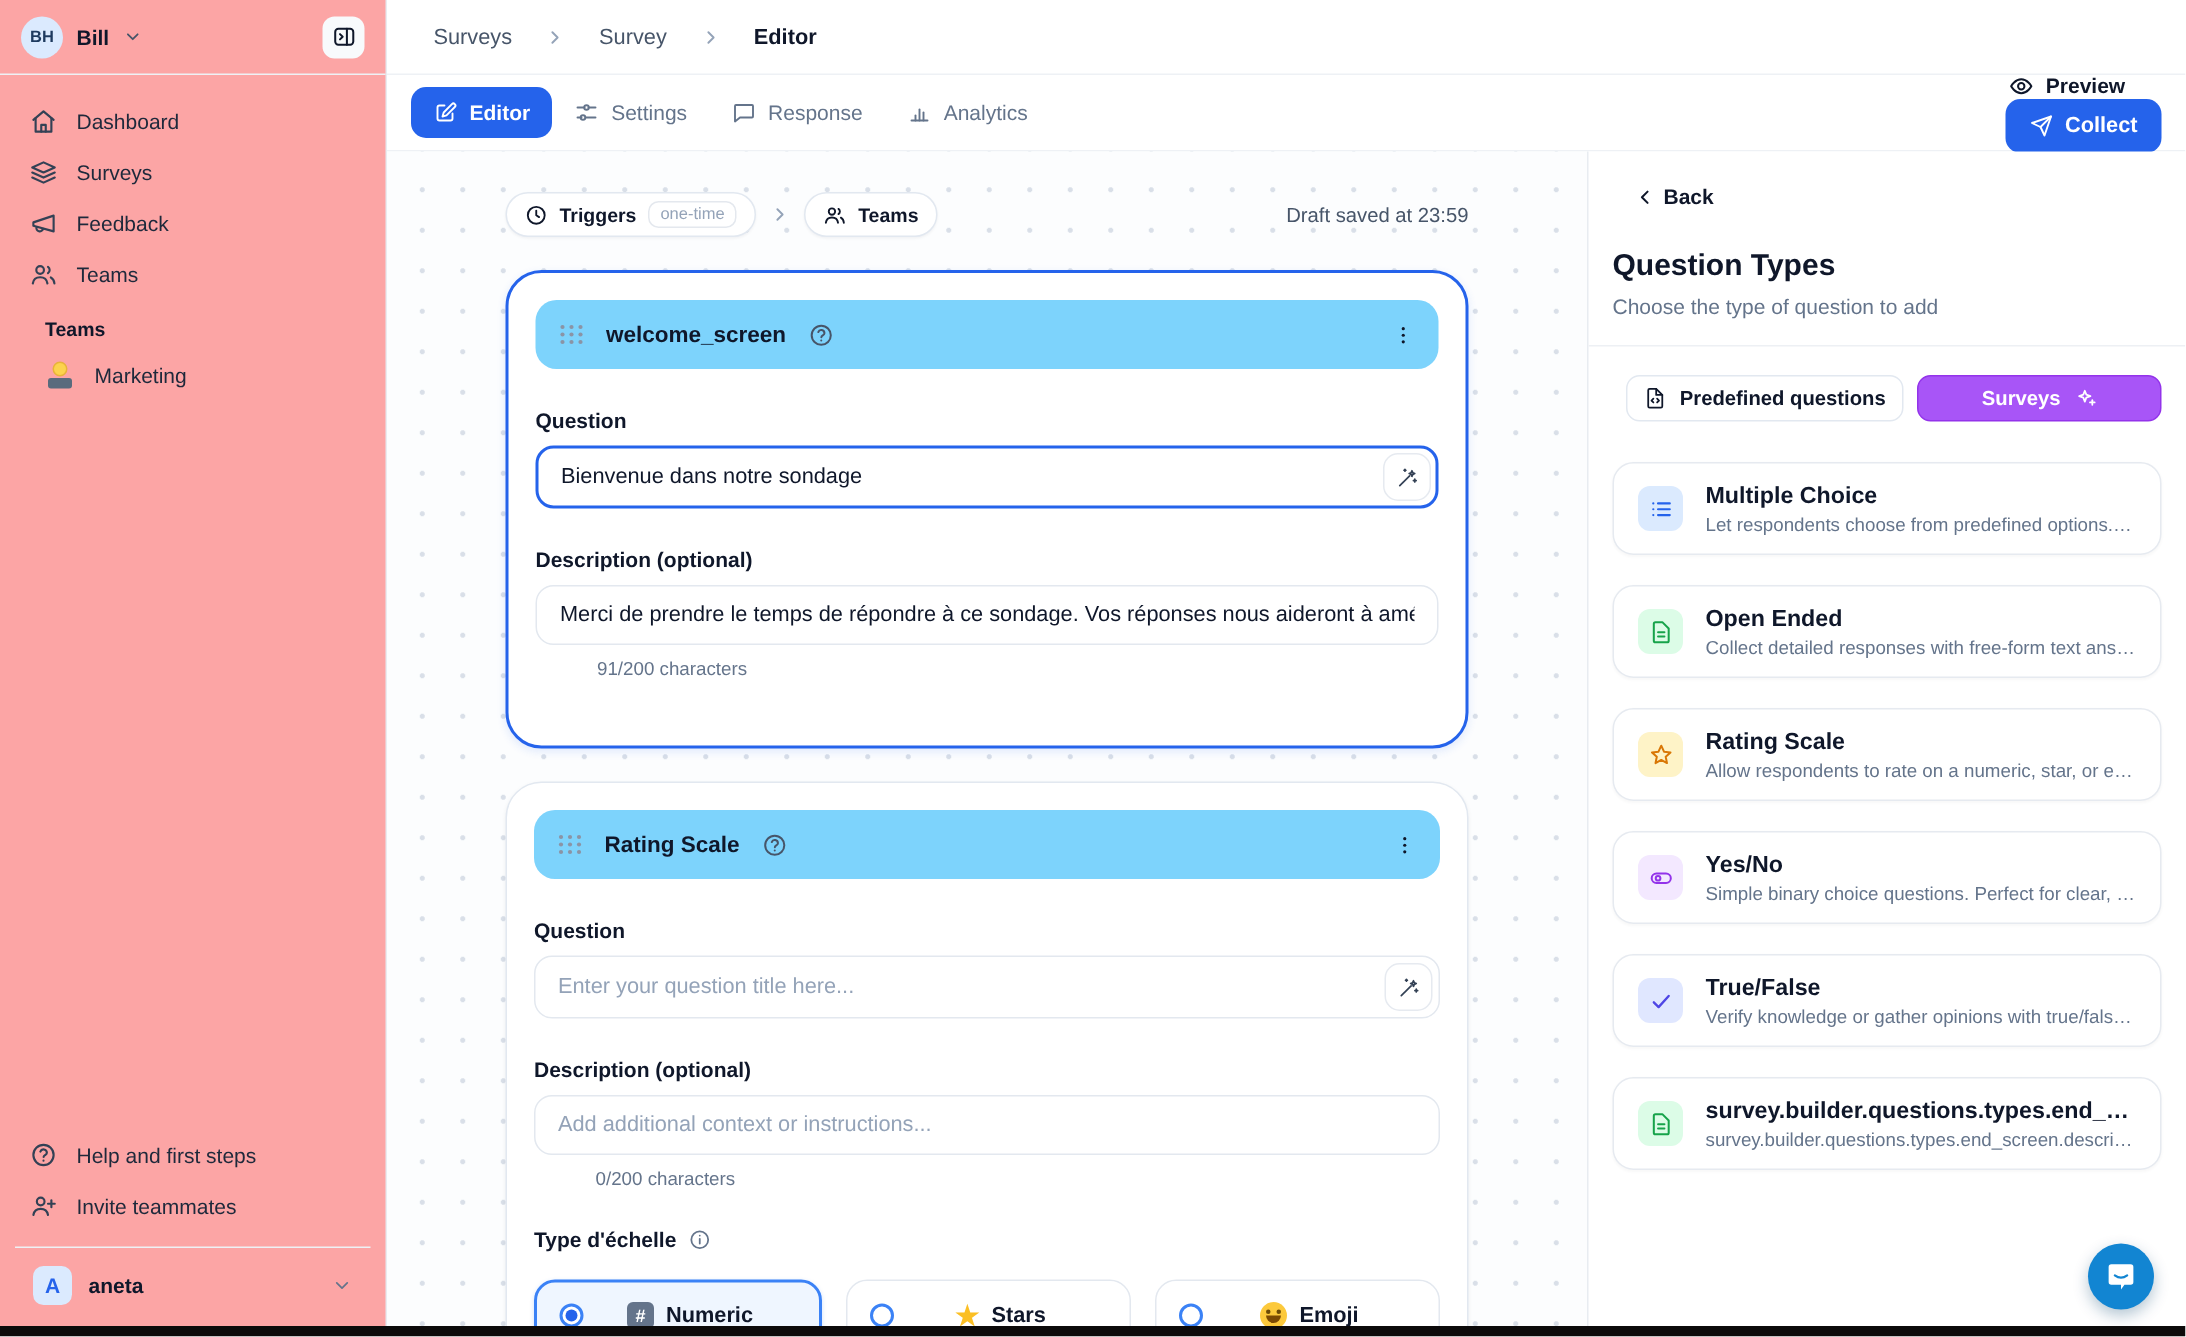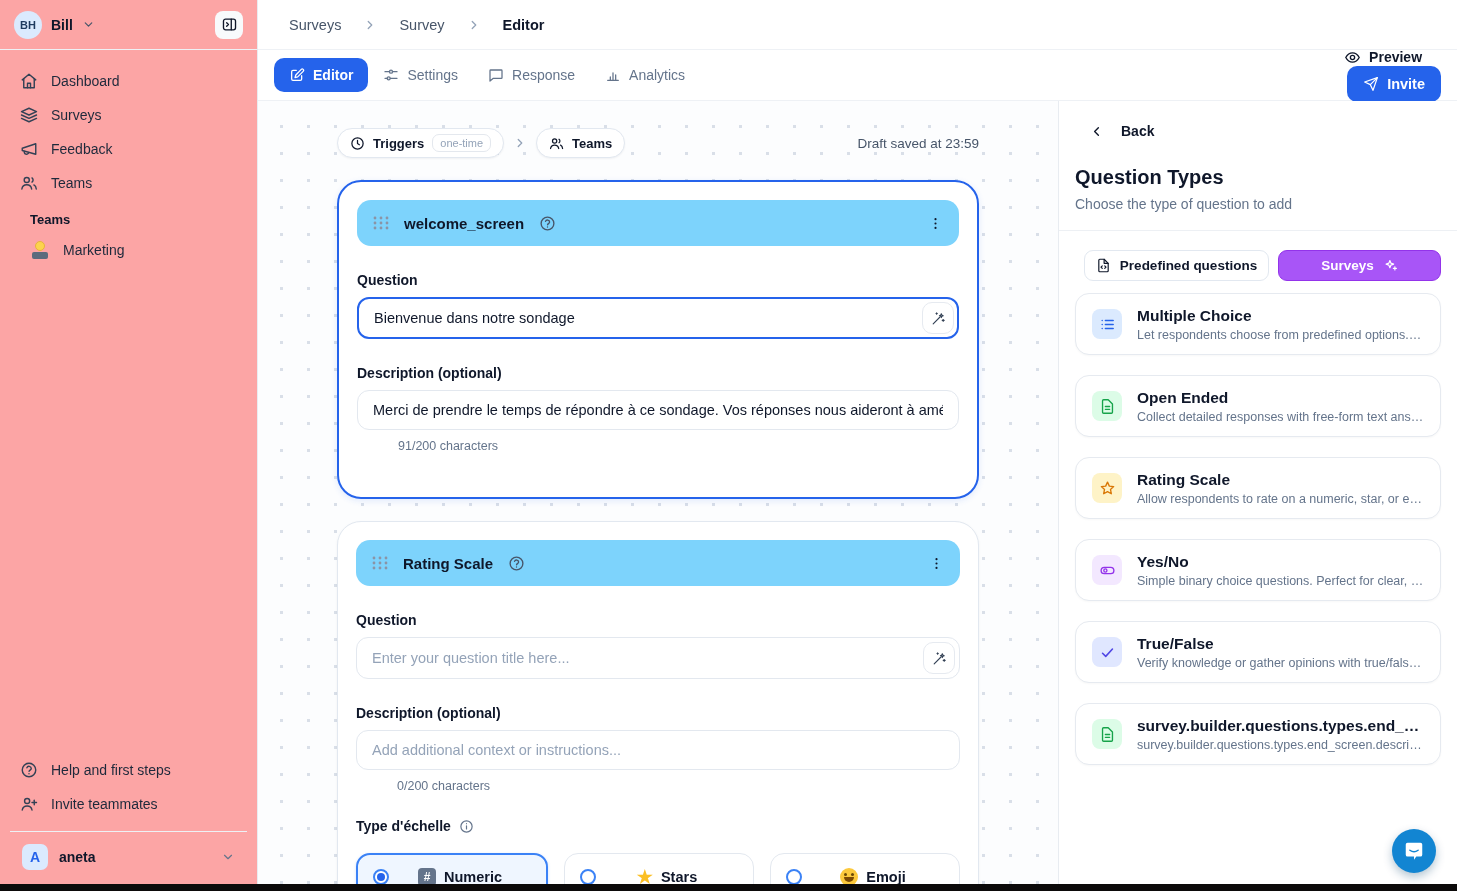--- a/index.html
+++ b/index.html
@@ -88,30 +88,30 @@
   .info-ic { color:#64748b; cursor:pointer; }
   .options-row { display:flex; gap:16px; margin-top:19px; }
   .option-card { flex:1; height:48px; border:1px solid #e3e8ef; border-radius:14px; background:#fff; display:flex; align-items:center; padding:0 15px; cursor:pointer; }
   .option-card.selected { border:2px solid #3b82f6; background:#eff6ff; box-shadow:0 1px 3px rgba(59,130,246,.25); }
   .radio { width:16px; height:16px; border:2px solid #3b82f6; border-radius:50%; background:#fff; position:relative; flex:none; }
   .radio.checked::after { content:""; position:absolute; left:2px; top:2px; width:8px; height:8px; border-radius:50%; background:#2563eb; }
   .option-center { flex:1; display:flex; align-items:center; justify-content:center; gap:8px; font-size:14.5px; font-weight:600; color:#0f172a; }
 
   
   .side-panel { width:399px; flex:none; background:#fff; border-left:1px solid #e8ecf1; padding:22px 16px 0; position:relative; overflow:hidden; }
-  .back-row { display:flex; align-items:center; gap:17px; padding-left:14px; font-size:14px; font-weight:600; color:#0f172a; cursor:pointer; }
+  .back-row { display:flex; align-items:center; gap:5px; padding-left:14px; font-size:14px; font-weight:600; color:#0f172a; cursor:pointer; }
   .panel-title { font-size:20px; font-weight:700; color:#0f172a; margin-top:27px; }
   .panel-sub { font-size:14px; color:#64748b; margin-top:7px; }
   .panel-divider { height:1px; background:#edf0f4; margin:18px -16px 0; }
   .panel-buttons { display:flex; gap:9px; margin-top:19px; padding-left:9px; }
   .predef-btn { width:185px; height:31px; border:1px solid #e2e8f0; border-radius:9px; background:#fff; display:flex; align-items:center; justify-content:center; gap:9px; font-size:13.5px; font-weight:600; color:#0f172a; cursor:pointer; }
   .generate-btn { width:163px; height:31px; border:1px solid #9333ea; border-radius:9px; background:#a855f7; color:#fff; display:flex; align-items:center; justify-content:center; gap:9px; font-size:13.5px; font-weight:600; cursor:pointer; }
 
   .type-card { border:1px solid #e6eaf0; border-radius:14px; height:62px; background:#fff; display:flex; align-items:center; gap:15px; padding:0 16px; margin-top:20px; box-shadow:0 1px 2px rgba(15,23,42,.03); cursor:pointer; }
-  .type-card.first { margin-top:12px; }
+  .type-card.first { margin-top:27px; }
   .type-icon { width:30px; height:30px; border-radius:8px; display:flex; align-items:center; justify-content:center; flex:none; }
   .ti-blue   { background:#dbeafe; color:#2563eb; }
   .ti-green  { background:#dcfce7; color:#16a34a; }
   .ti-amber  { background:#fef3c7; color:#d97706; }
   .ti-purple { background:#f3e8ff; color:#9333ea; }
   .ti-indigo { background:#e0e7ff; color:#4f46e5; }
   .type-text { min-width:0; flex:1; }
   .type-title { font-size:15.5px; font-weight:700; color:#0f172a; white-space:nowrap; overflow:hidden; text-overflow:ellipsis; }
   .type-desc { font-size:12.5px; color:#64748b; margin-top:3px; white-space:nowrap; overflow:hidden; text-overflow:ellipsis; }
 
@@ -298,21 +298,21 @@
             </span>
           <span>Preview</span>
         </span>
         <button class="publish-btn">
           <span>
               <svg width="16" height="16" viewBox="0 0 24 24" fill="none" stroke="currentColor" stroke-width="1.9" stroke-linecap="round" stroke-linejoin="round">
                 <path d="M21.5 2.5 11 13"></path>
                 <path d="M21.5 2.5 15 21.5l-4-8.5-8.5-4 19-6.5z"></path>
               </svg>
             </span>
-          <span>Invite</span>
+          <span>Collect</span>
         </button>
       </div>
     </div>
 
     <div class="content">
 
       <div class="canvas">
         <div class="canvas-inner">
 
           <div class="chips-row">

